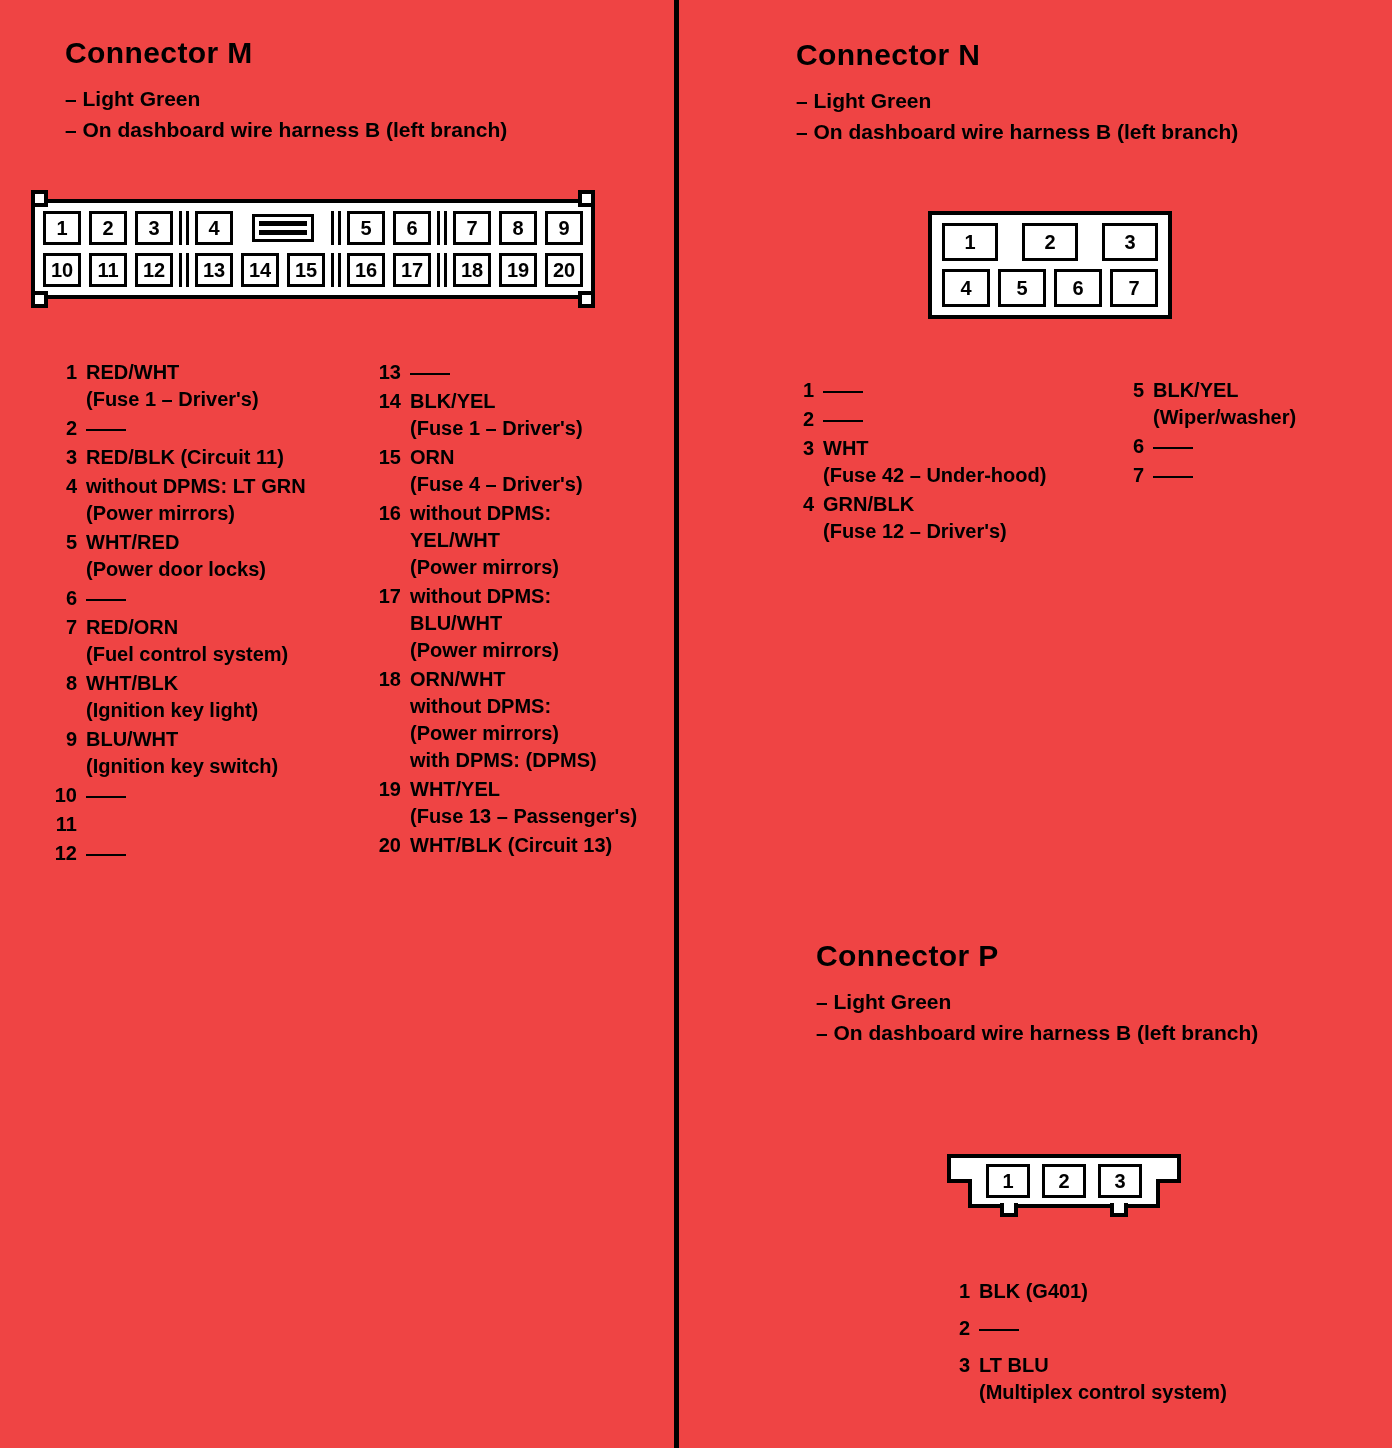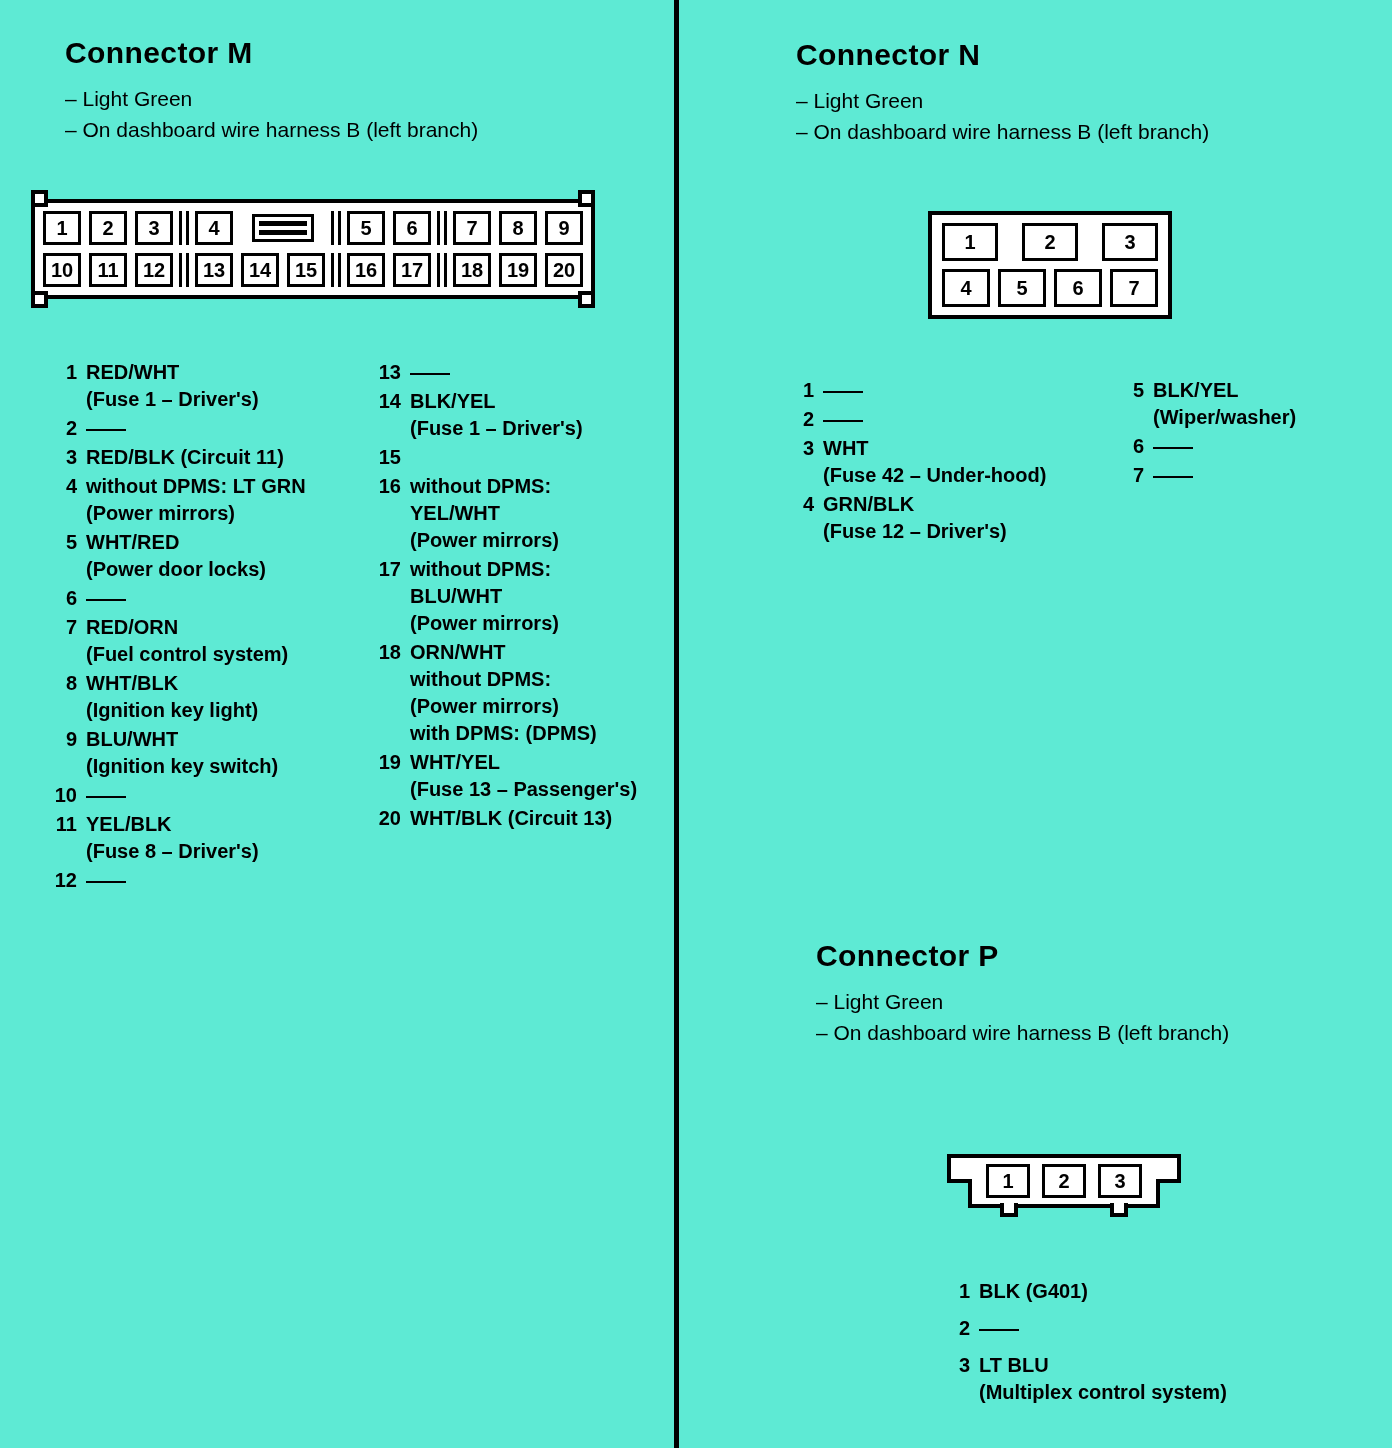--- a/index.html
+++ b/index.html
@@ -2,29 +2,29 @@
 <html><head>
 <meta charset="utf-8">
 <style>
   * { margin:0; padding:0; box-sizing:border-box; }
   html,body { background:#ffffff; }
   body {
     width:1392px; height:1448px; position:relative;
     font-family:"Liberation Sans","DejaVu Sans",sans-serif;
     color:#000;
   }
-  .page { position:relative; width:1392px; height:1448px; background:#5eead4; overflow:hidden; }
+  .page { position:relative; width:1392px; height:1448px; background:#ef4444; overflow:hidden; }
   .divider { position:absolute; left:674px; top:0; width:5px; height:1448px; background:#000; }
 
   .col { position:absolute; }
   .col-left  { left:65px; top:36px; width:595px; }
   .col-right { left:796px; top:38px; width:570px; }
 
   .connector-title { font-size:30px; font-weight:bold; letter-spacing:.4px; }
-  .notes { margin-top:13px; font-size:21px; font-weight:400; line-height:31px; }
+  .notes { margin-top:13px; font-size:21px; font-weight:700; line-height:31px; }
 
   
   .pin-entry { display:flex; margin-bottom:2px; font-size:20px; font-weight:600; line-height:27px; }
   .pin-num { width:36px; text-align:right; flex:none; }
   .pin-lines { margin-left:9px; }
 
   .pin-columns { display:flex; }
   .m-pin-columns { margin-top:60px; margin-left:-24px; }
   .m-pin-col-a { width:324px; flex:none; }
   .m-pin-col-b { flex:1; }
@@ -265,24 +265,20 @@
               </div>
             </div>
             <div class="pin-entry">
               <div class="pin-num">10</div>
               <div class="pin-lines">
                 <div>——</div>
               </div>
             </div>
             <div class="pin-entry">
               <div class="pin-num">11</div>
-              <div class="pin-lines">
-                <div>YEL/BLK</div>
-                <div>(Fuse 8 – Driver's)</div>
-              </div>
             </div>
             <div class="pin-entry">
               <div class="pin-num">12</div>
               <div class="pin-lines">
                 <div>——</div>
               </div>
             </div>
           </div>
         <div class="m-pin-col-b">
             <div class="pin-entry">
@@ -293,20 +289,24 @@
             </div>
             <div class="pin-entry">
               <div class="pin-num">14</div>
               <div class="pin-lines">
                 <div>BLK/YEL</div>
                 <div>(Fuse 1 – Driver's)</div>
               </div>
             </div>
             <div class="pin-entry">
               <div class="pin-num">15</div>
+              <div class="pin-lines">
+                <div>ORN</div>
+                <div>(Fuse 4 – Driver's)</div>
+              </div>
             </div>
             <div class="pin-entry">
               <div class="pin-num">16</div>
               <div class="pin-lines">
                 <div>without DPMS:</div>
                 <div>YEL/WHT</div>
                 <div>(Power mirrors)</div>
               </div>
             </div>
             <div class="pin-entry">

